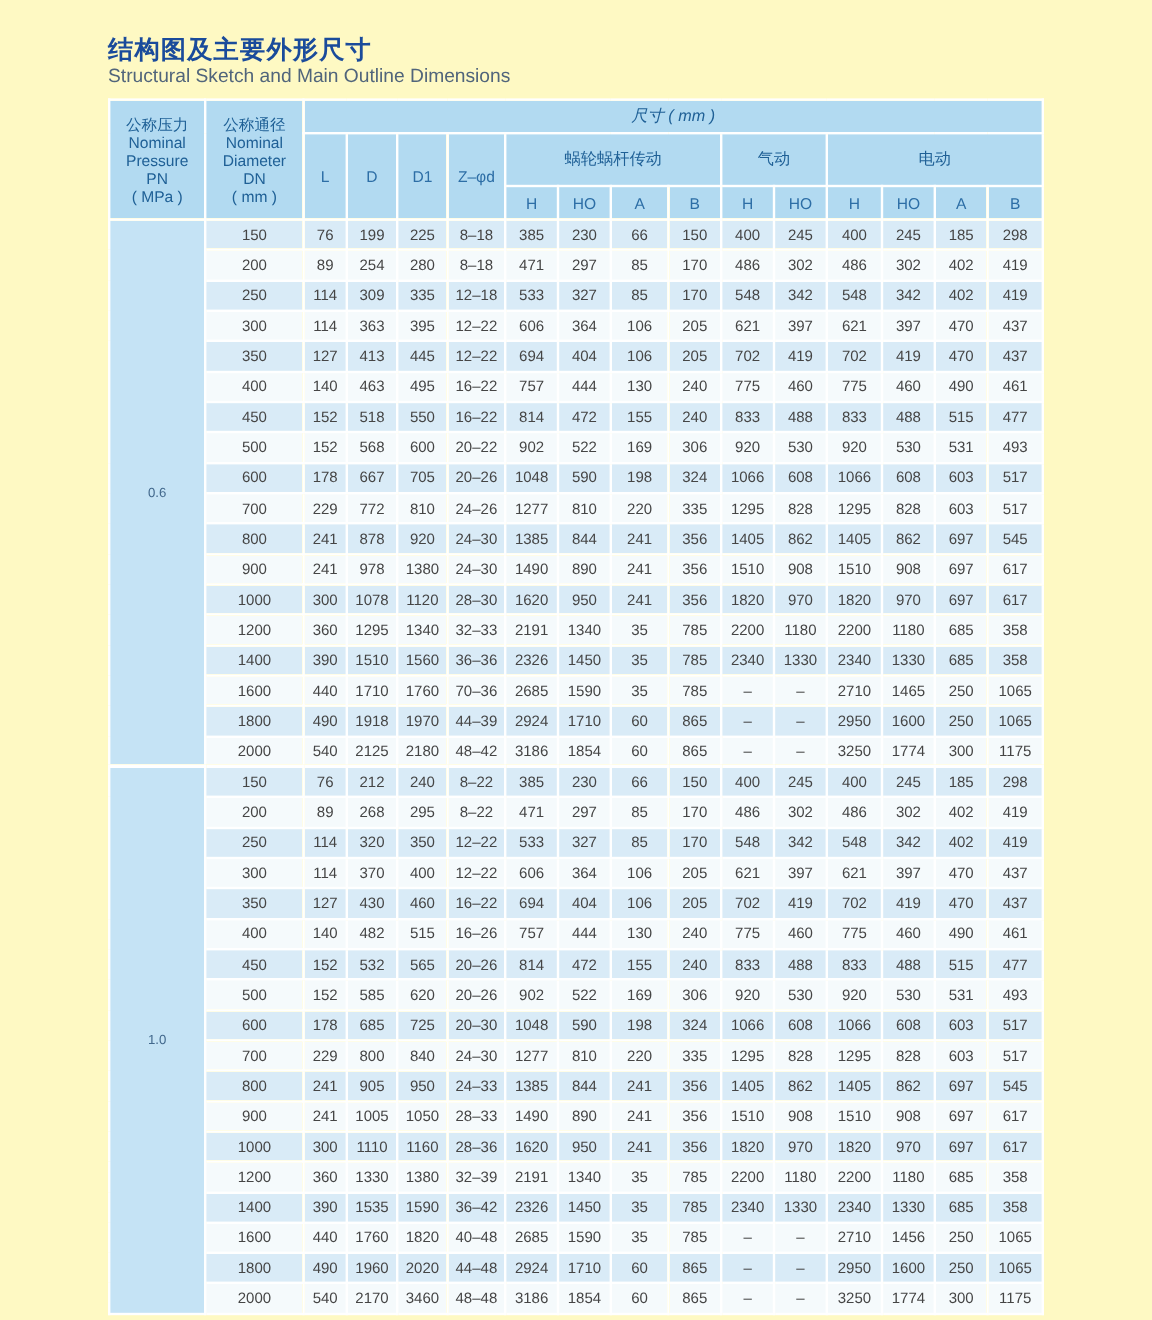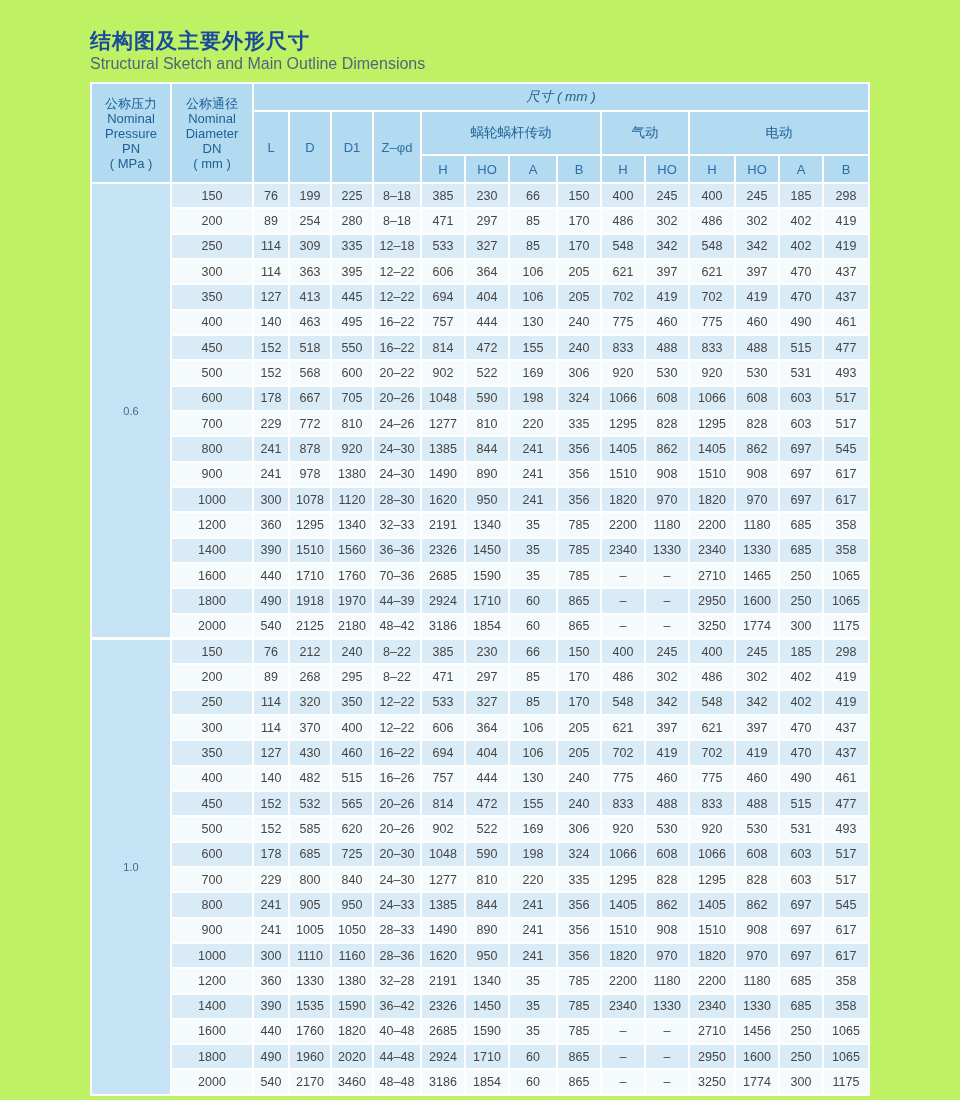--- a/index.html
+++ b/index.html
@@ -1,18 +1,18 @@
 <!DOCTYPE html>
 <html><head>
 <meta charset="utf-8">
 <style>
   * { margin:0; padding:0; box-sizing:border-box; }
   html,body { width:960px; height:1100px; background:#ffffff;
               font-family:"Liberation Sans","DejaVu Sans",sans-serif; }
-  .page { position:relative; width:960px; height:1100px; overflow:hidden; background:#bef264; }
+  .page { position:relative; width:960px; height:1100px; overflow:hidden; background:#fef9c3; }
 
   .title { position:absolute; left:90px; top:27px; font-size:21px; font-weight:bold;
            color:#1a4b9b; letter-spacing:1px; }
   .subtitle { position:absolute; left:90px; top:55px; font-size:16px; color:#51657b; }
 
   table.dim-table { position:absolute; left:90px; top:82px; width:778px;
                     border-collapse:collapse; table-layout:fixed; }
   .dim-table th, .dim-table td { border:2px solid #ffffff; text-align:center; vertical-align:middle;
                                  overflow:hidden; white-space:nowrap; }
 
@@ -622,21 +622,21 @@
           <td>1820</td>
           <td>970</td>
           <td>697</td>
           <td>617</td>
         </tr>
         <tr class="even">
           <td>1200</td>
           <td>360</td>
           <td>1330</td>
           <td>1380</td>
-          <td>32–28</td>
+          <td>32–39</td>
           <td>2191</td>
           <td>1340</td>
           <td>35</td>
           <td>785</td>
           <td>2200</td>
           <td>1180</td>
           <td>2200</td>
           <td>1180</td>
           <td>685</td>
           <td>358</td>

